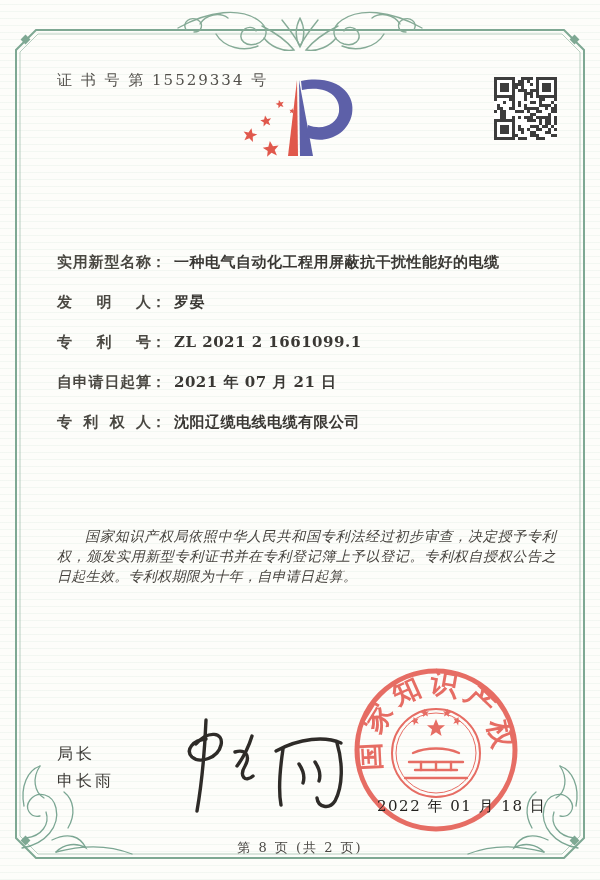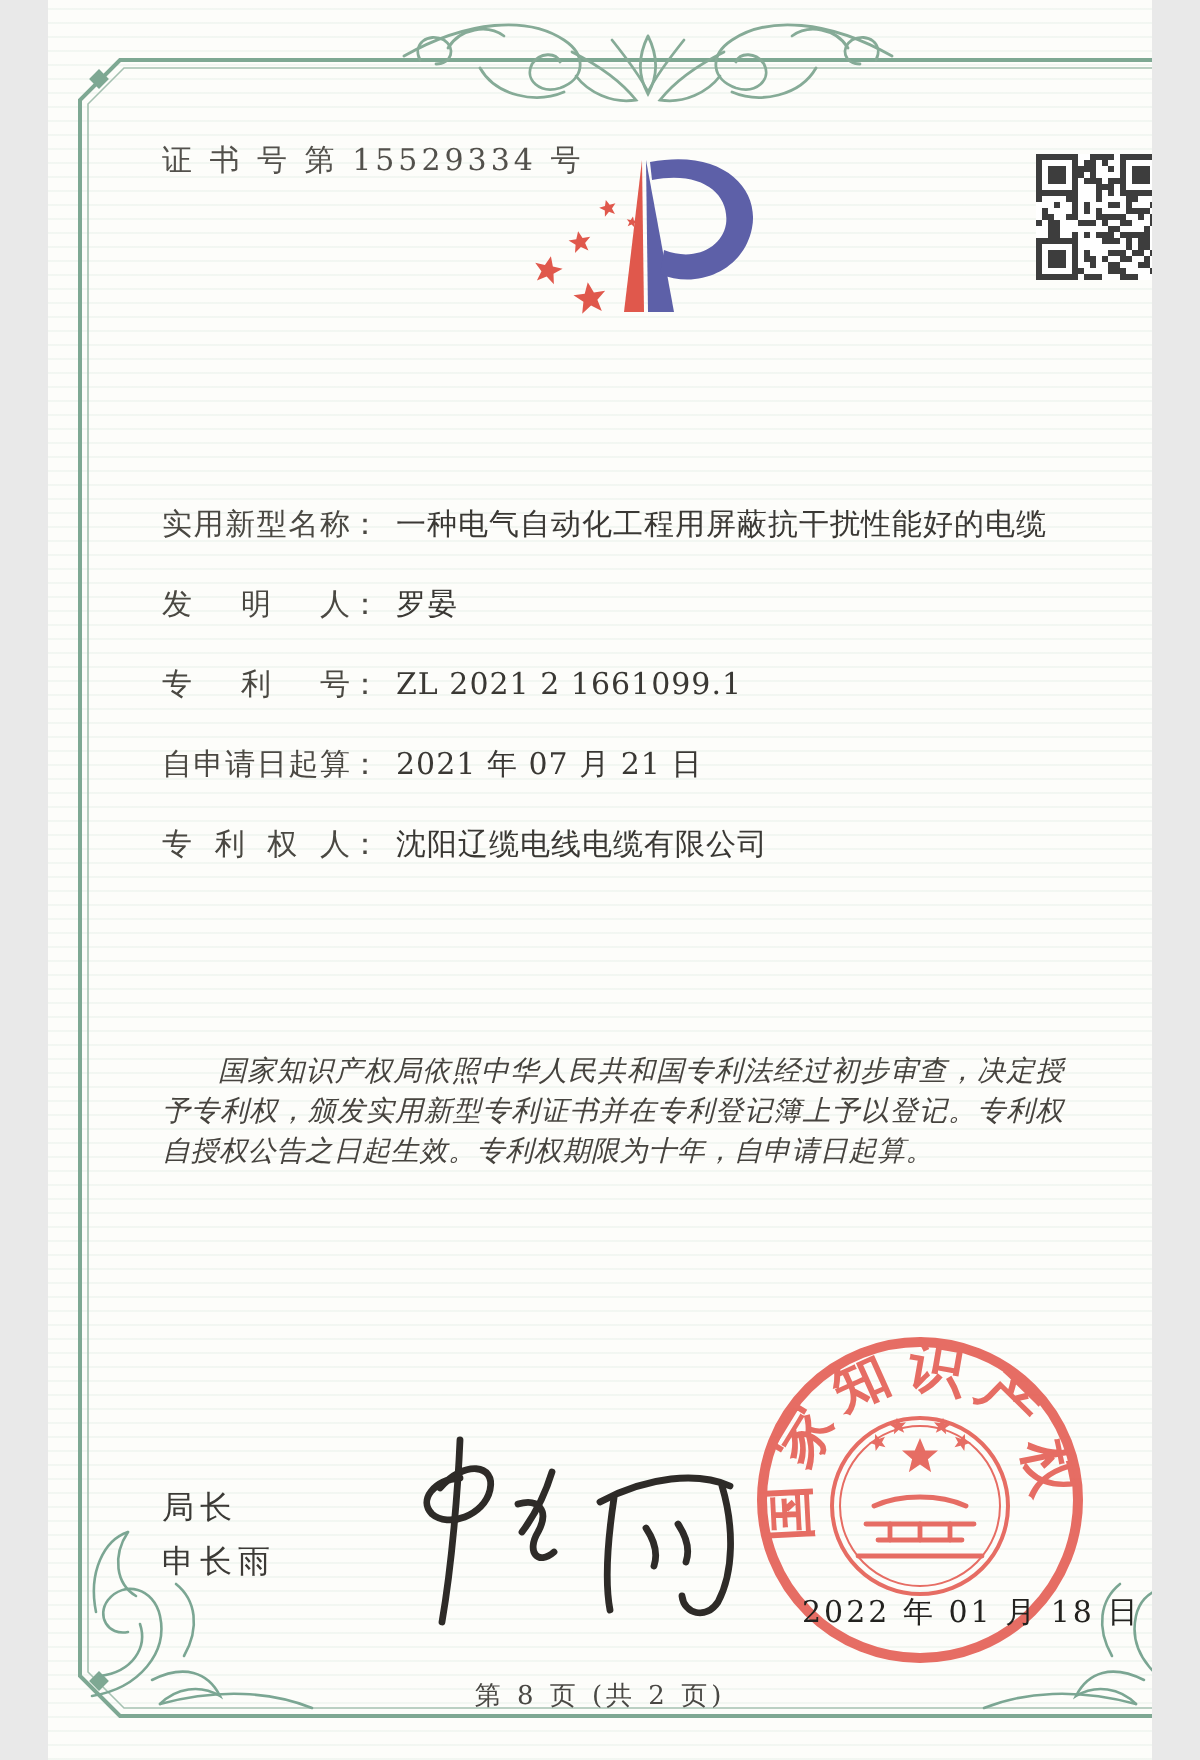--- a/index.html
+++ b/index.html
@@ -1,36 +1,36 @@
 <!DOCTYPE html>
 <html><head>
 <meta charset="utf-8">
 <style>
   html,body{margin:0;padding:0;background:#e9e9e9;}
   .page{
-    position:relative;width:552px;height:880px;margin:0 auto;
+    position:relative;width:600px;height:880px;margin:0 auto;
     background:#fdfdfa;overflow:hidden;
     font-family:"DejaVu Serif","Liberation Serif",serif;color:#3b3935;
   }
   .page::before{ 
     content:"";position:absolute;inset:0;pointer-events:none;
     background-image:repeating-linear-gradient(0deg,
       rgba(150,192,170,0.10) 0px, rgba(150,192,170,0.10) 1px,
       transparent 1px, transparent 7px);
   }
   .abs{position:absolute;}
   svg{display:block;}
 
   .cert-no{left:57px;top:71px;font-size:15px;letter-spacing:2px;color:#53514c;}
   .title{
     left:0;top:181px;width:100%;text-align:center;margin:0;
     font-size:33px;font-weight:500;letter-spacing:11px;text-indent:11px;color:#434240;
   }
 
-  .fields{left:57px;top:250px;right:42px;}
+  .fields{left:57px;top:250px;right:42px;font-weight:bold;}
   .frow{margin-bottom:16px;line-height:24px;font-size:15px;white-space:nowrap;}
   .flabel{
     display:inline-block;width:94px;color:#4a4842;
     text-align:justify;text-align-last:justify;vertical-align:top;
   }
   .fcolon{color:#4a4842;}
   .fvalue{margin-left:8px;letter-spacing:0.5px;color:#3a3834;}
   .fpair2{margin-left:34px;}
 
   .paras{left:57px;top:527px;right:44px;}

